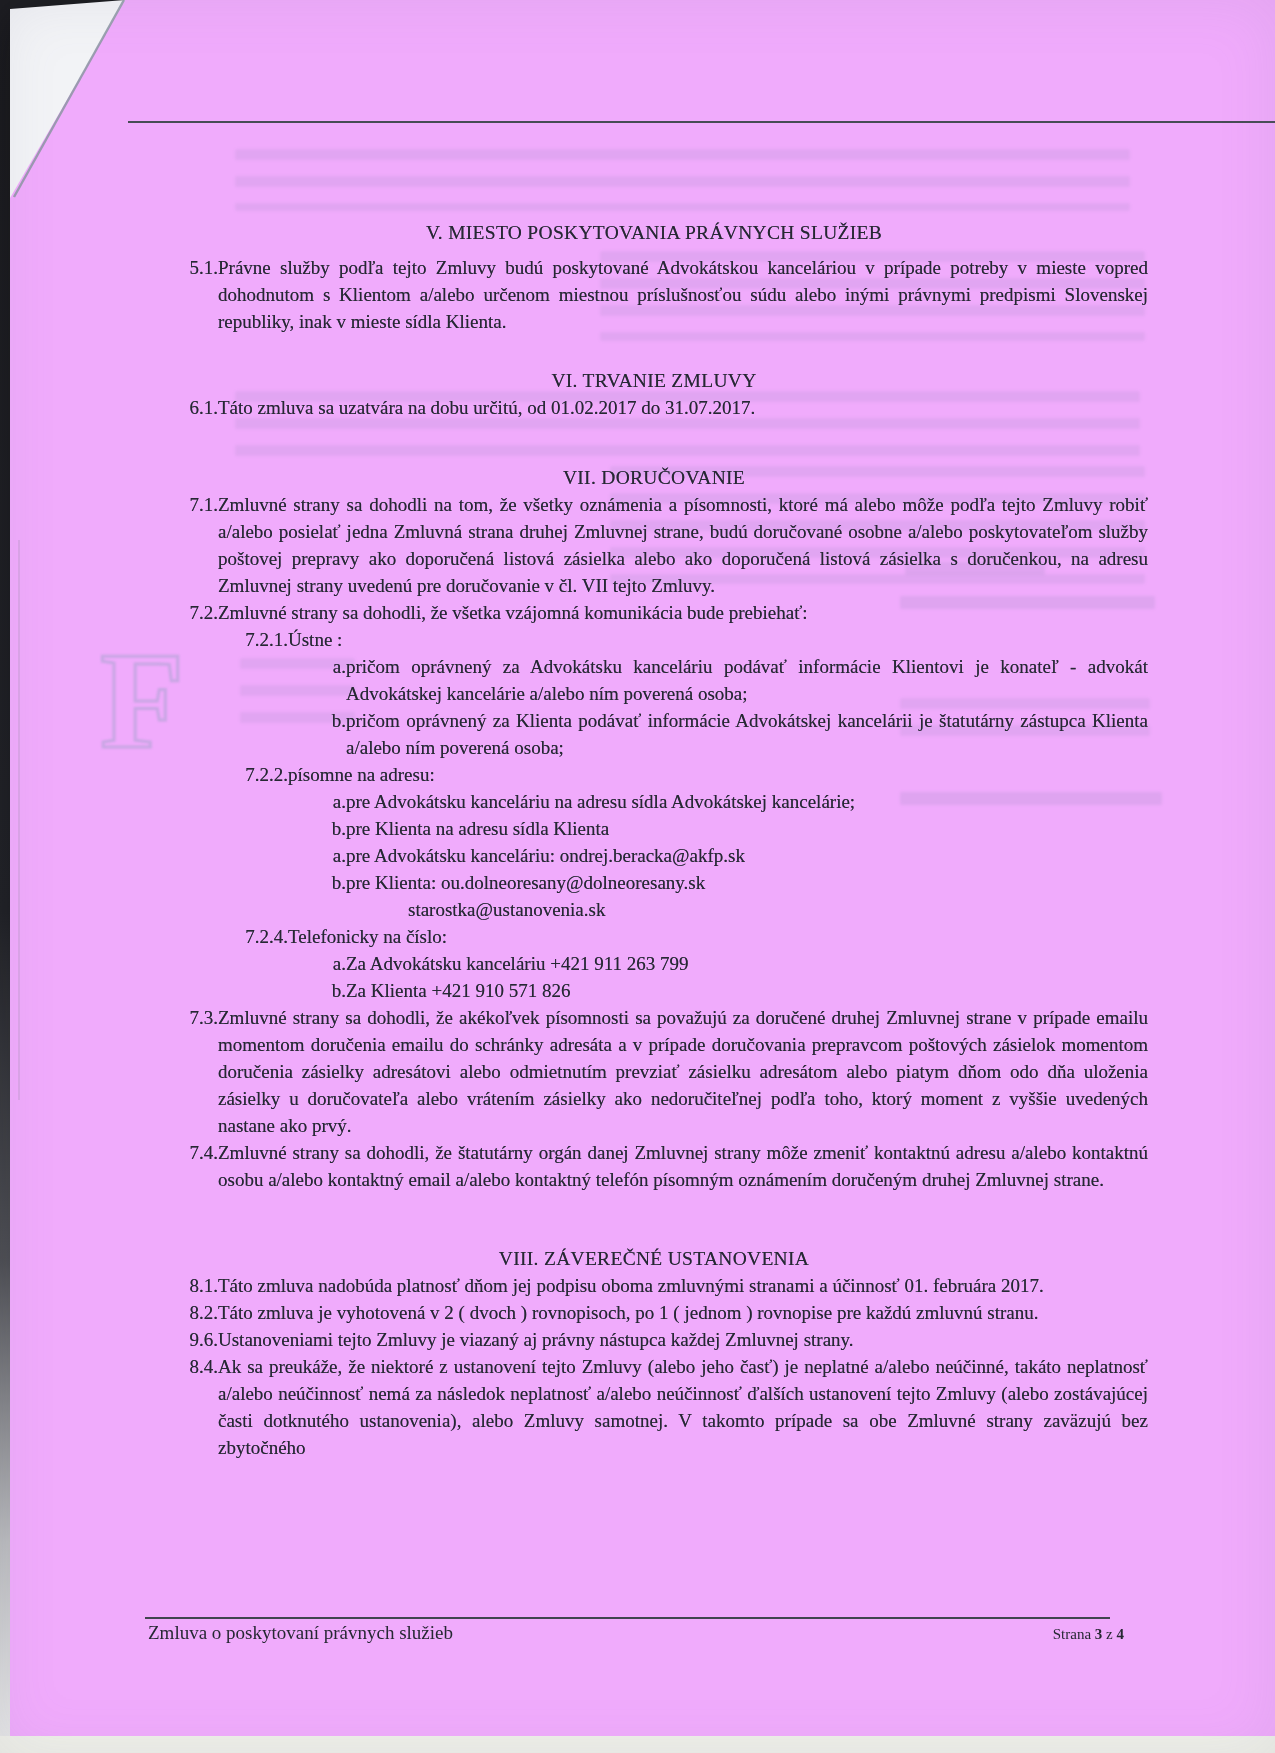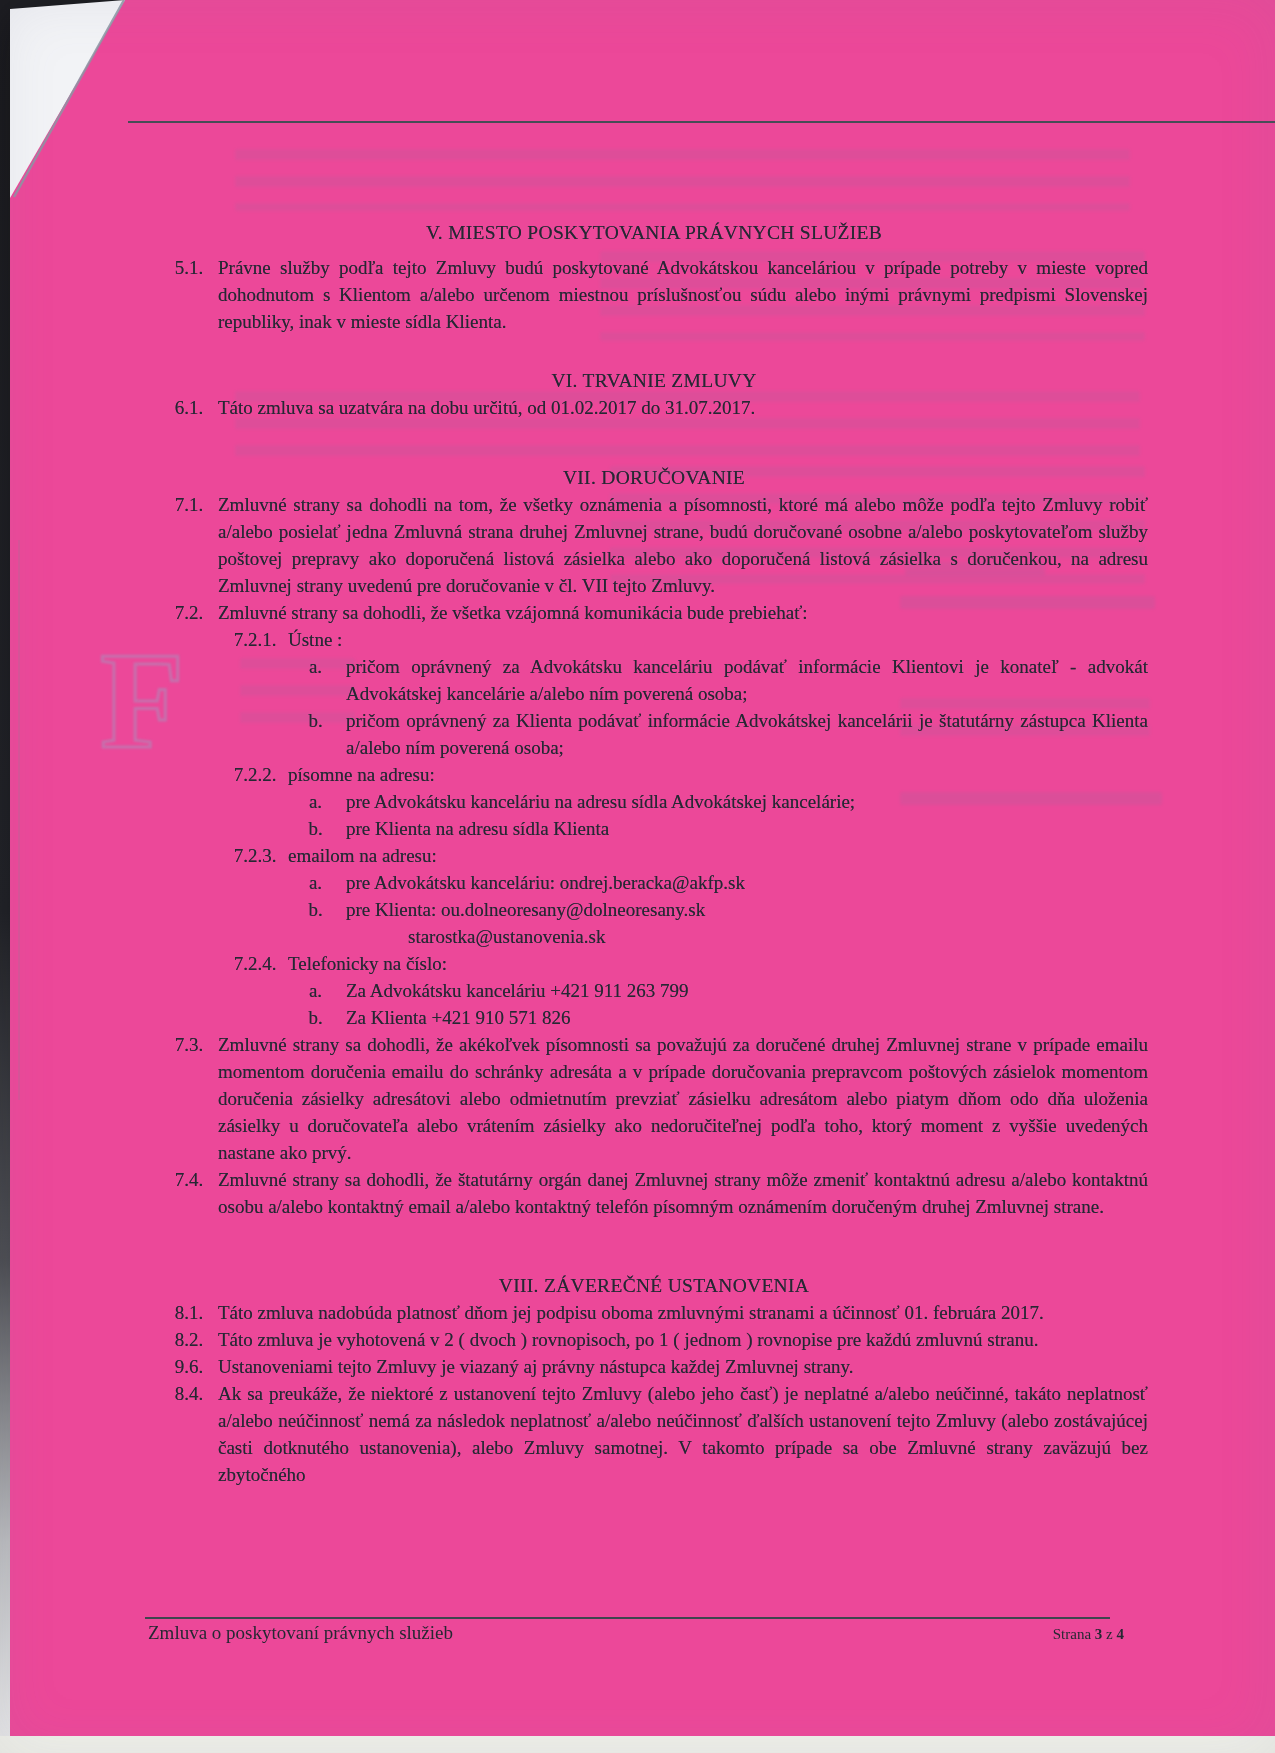--- a/index.html
+++ b/index.html
@@ -1,18 +1,18 @@
 <!DOCTYPE html>
 <html><head>
 <meta charset="utf-8">
 <style>
   html,body{margin:0;padding:0;background:#eff0e9;}
   .page{
     position:relative;width:1275px;height:1753px;overflow:hidden;
-    background:#ec4899;
+    background:#f0abfc;
     font-family:"Liberation Serif","DejaVu Serif",serif;
     color:#262833;
   }
   .page::after{content:"";position:absolute;inset:0;pointer-events:none;
     box-shadow:inset 0 0 60px rgba(120,125,150,.12);}
   
   .edge-bar{position:absolute;left:0;top:0;width:10px;height:1753px;
     background:linear-gradient(180deg,#141417 0%,#1b1c20 52%,#4a4b50 72%,#b9babd 88%,#e9e9ea 100%);}
   .corner-svg{position:absolute;left:0;top:0;}
   .crease{position:absolute;left:18px;top:540px;width:2px;height:560px;background:rgba(130,135,148,.18);}
@@ -30,21 +30,21 @@
   
   .content{position:absolute;left:160px;top:219px;width:988px;z-index:2;
     font-size:19px;line-height:27px;text-align:justify;
     text-shadow:0 0 .5px rgba(38,42,64,.6);}
   .heading{text-align:center;letter-spacing:.3px;font-size:19.5px;}
   .h-vi{margin-top:32px;}
   .h-vii{margin-top:43px;}
   .h-viii{margin-top:52px;}
   .item{display:grid;grid-template-columns:58px 1fr;}
   .item.mt{margin-top:8px;}
-  .num{text-align:center;}
+  .num{text-align:right;}
   .sub{display:grid;grid-template-columns:66px 1fr;margin-left:62px;text-align:left;}
   .points{margin-left:125px;}
   .point{display:grid;grid-template-columns:61px 1fr;}
   .ptext{text-align:justify;}
   .email{}
   .email-line2{margin-left:62px;}
   
   .footer-left{position:absolute;left:148px;top:1622px;z-index:2;font-family:"Liberation Serif","DejaVu Serif",serif;
     font-size:19px;color:#262833;}
   .footer-right{position:absolute;right:151px;top:1626px;z-index:2;font-family:"Liberation Serif","DejaVu Serif",serif;
@@ -123,24 +123,20 @@
       <div class="point">
         <span class="num">a.</span>
         <div class="ptext">pre Advokátsku kanceláriu na adresu sídla Advokátskej kancelárie;</div>
       </div>
       <div class="point">
         <span class="num">b.</span>
         <div class="ptext">pre Klienta na adresu sídla Klienta</div>
       </div>
     </div>
 
-    <div class="sub">
-      <span class="num">7.2.3.</span>
-      <span class="label">emailom na adresu:</span>
-    </div>
     <div class="points">
       <div class="point">
         <span class="num">a.</span>
         <div class="ptext"><span>pre Advokátsku kanceláriu: </span><span class="email">ondrej.beracka@akfp.sk</span></div>
       </div>
       <div class="point">
         <span class="num">b.</span>
         <div class="ptext">
           <span>pre Klienta: </span><span class="email">ou.dolneoresany@dolneoresany.sk</span>
           <div class="email-line2"><span class="email">starostka@ustanovenia.sk</span></div>

